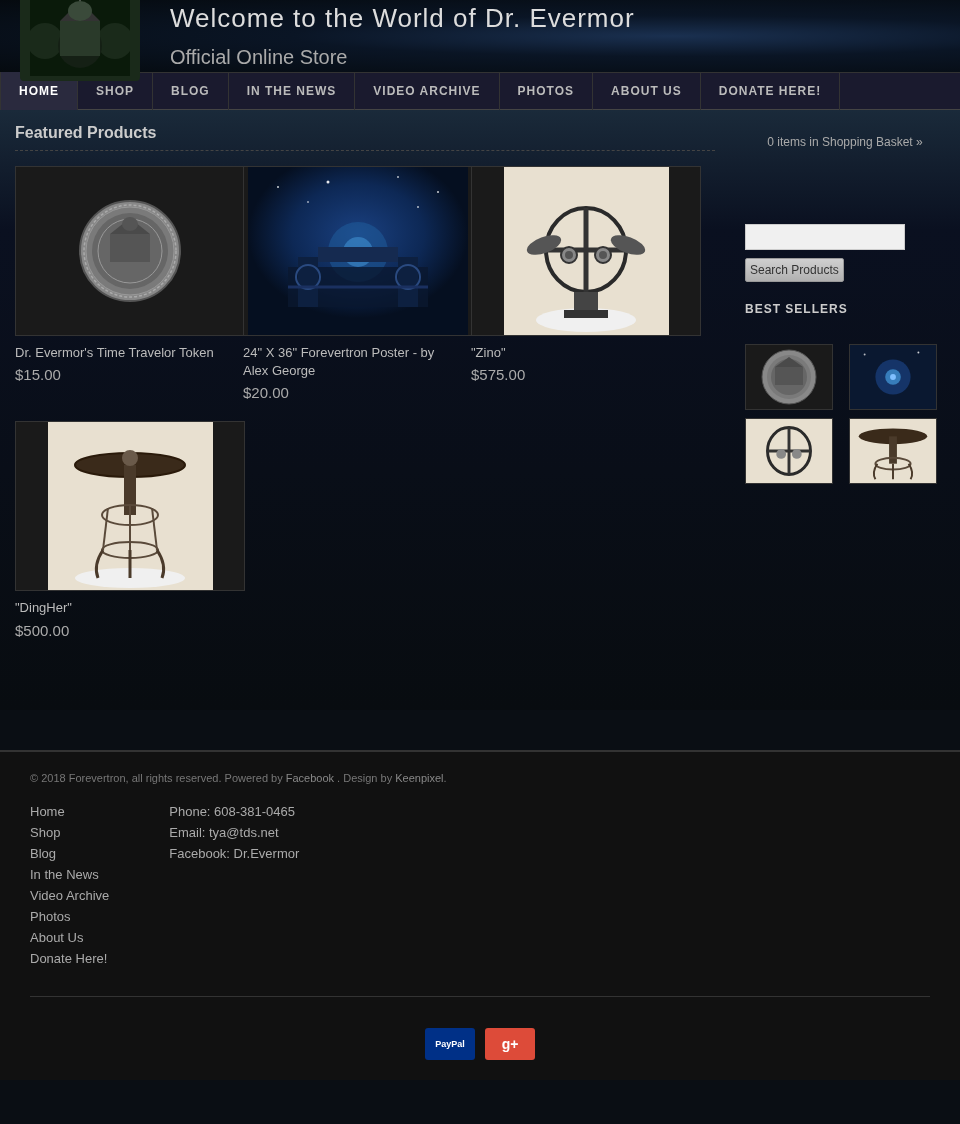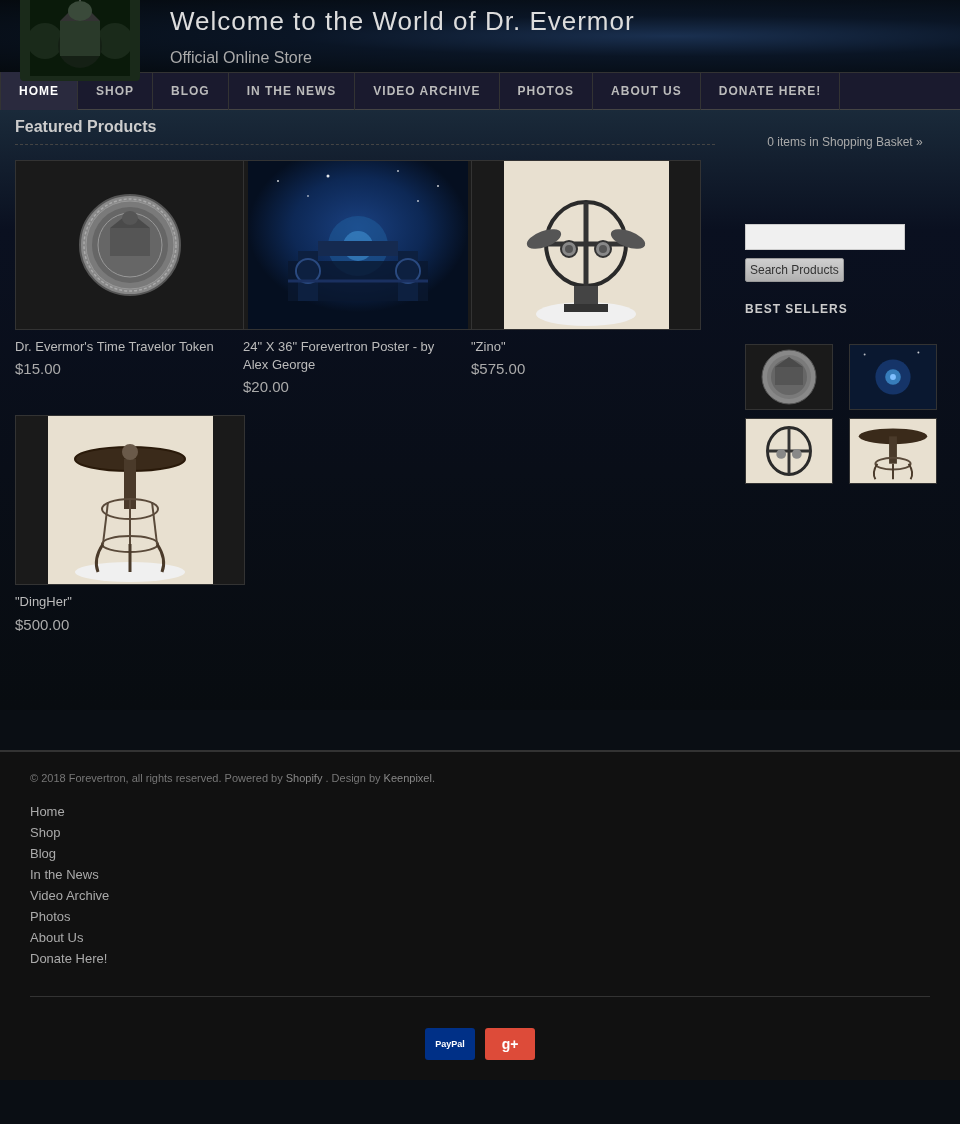--- a/index.html
+++ b/index.html
@@ -38,21 +38,21 @@
     .header-text {
       margin-left: 30px;
     }
     .header-title {
       font-size: 26px;
       color: #ddd;
       font-weight: normal;
       letter-spacing: 1px;
     }
     .header-subtitle {
-      font-size: 16px;
+      font-size: 20px;
       color: #aaa;
       margin-top: 12px;
     }
 
     
     .nav {
       background: #1a1a2e;
       border-top: 1px solid #333;
       border-bottom: 1px solid #444;
       display: flex;
@@ -71,21 +71,21 @@
       letter-spacing: 1px;
       cursor: pointer;
       border-right: 1px solid #333;
       text-decoration: none;
     }
     .nav-item:first-child { border-left: 1px solid #333; }
     .nav-item.active { background: #2a2a3e; color: #fff; }
 
     .content-area {
       flex: 1;
-      padding: 8px 15px;
+      padding: 14px 15px;
     }
 
     .page-title {
       font-size: 16px;
       color: #ccc;
       font-weight: bold;
       margin-bottom: 5px;
       border-bottom: 1px dashed #444;
       padding-bottom: 8px;
     }
@@ -507,36 +507,41 @@
         </div>
       </div>
     </div>
 
   </div>
 </div>
 
 <div class="footer">
   <div class="footer-copy">
     <span>© 2018 Forevertron, all rights reserved. Powered by</span>
-    <a>Shopify</a>
+    <a>Facebook</a>
     <span>. Design by</span>
     <a>Keenpixel</a>.
   </div>
 
   <div class="footer-columns">
     <div class="footer-nav">
       <a>Home</a>
       <a>Shop</a>
       <a>Blog</a>
       <a>In the News</a>
       <a>Video Archive</a>
       <a>Photos</a>
       <a>About Us</a>
       <a>Donate Here!</a>
     </div>
 
+    <div class="footer-contact">
+      <span class="footer-contact-item">Phone: 608-381-0465</span>
+      <span class="footer-contact-item">Email: tya@tds.net</span>
+      <span class="footer-contact-item">Facebook: Dr.Evermor</span>
+    </div>
   </div>
 
   <div class="footer-icons">
     <div class="payment-icon paypal-icon">PayPal</div>
     <div class="payment-icon gplus-icon">g+</div>
   </div>
 </div>
 
 </body></html>

